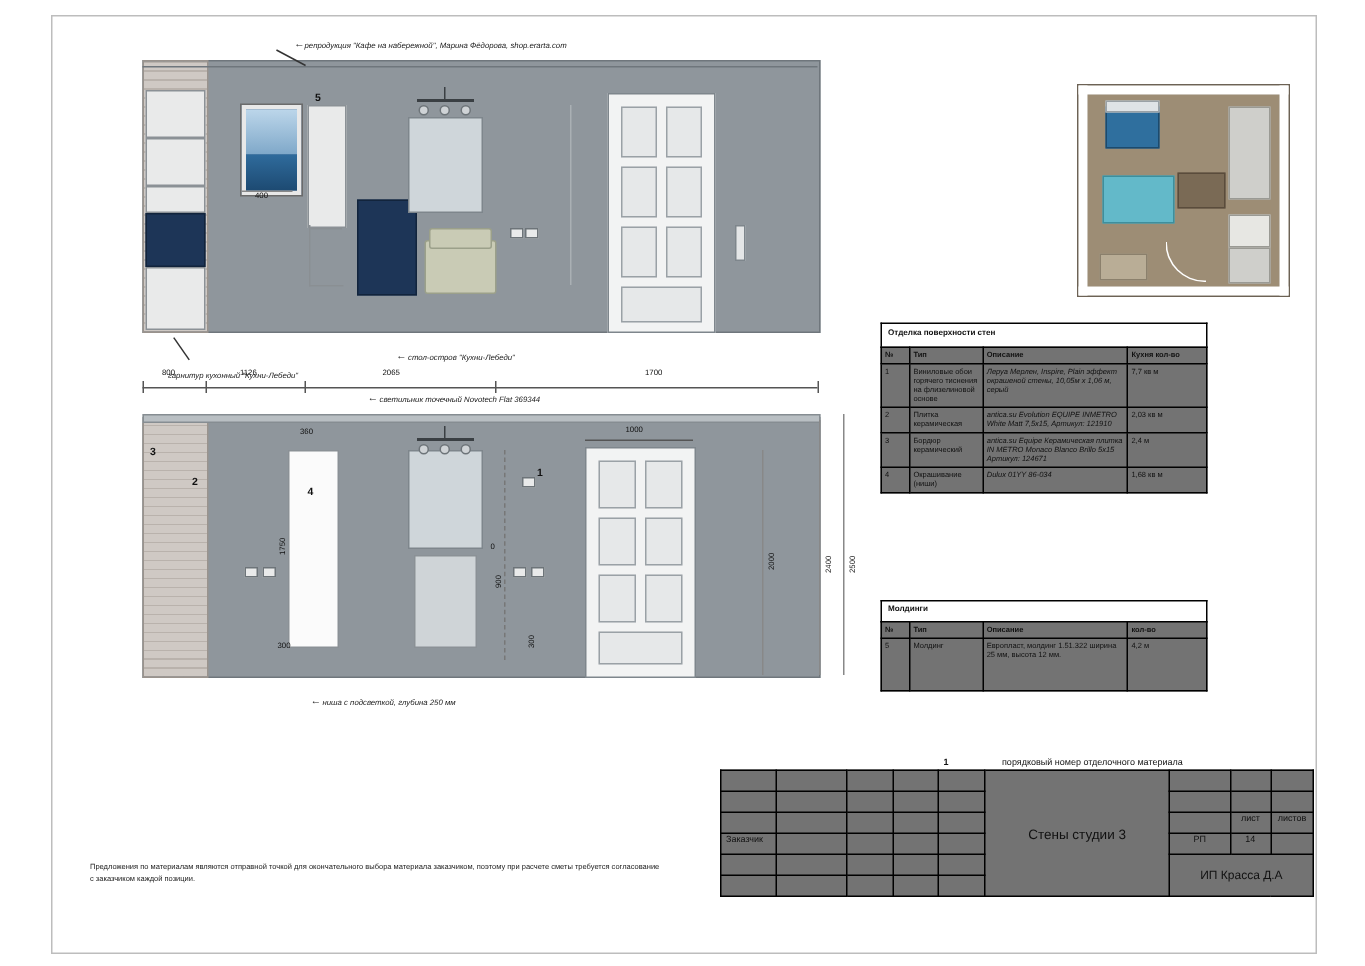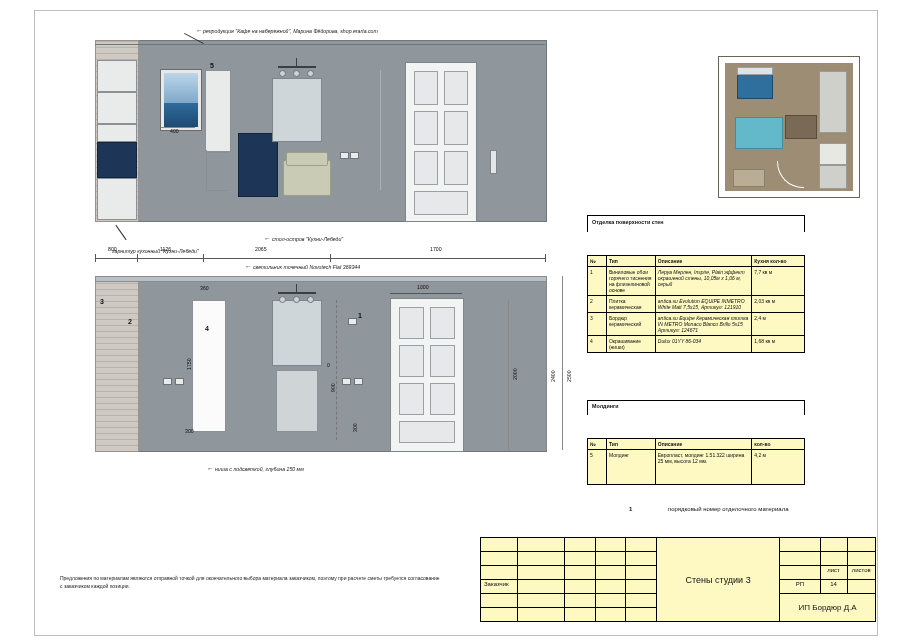--- a/index.html
+++ b/index.html
@@ -33,21 +33,21 @@
   .dimtxt{position:absolute;font-size:5.2px;color:#111;white-space:nowrap;}
   .dimtxt.rot{transform:rotate(-90deg);transform-origin:left top;}
   .numbox{position:absolute;font-size:7px;font-weight:bold;color:#111;}
   .tick{position:absolute;background:#555;}
   
   .plan{position:absolute;left:718px;top:56px;width:140px;height:140px;background:#8a7f6f;border:1px solid #6c6255;}
   .planfloor{position:absolute;background:#9d8d75;}
   .planwall{position:absolute;background:#ffffff;}
   .planobj{position:absolute;}
   
-  table{border-collapse:collapse;position:absolute;background:#fef9c3;margin-top:24px;}
+  table{border-collapse:collapse;position:absolute;background:#737373;}
   td,th{border:1px solid #000;font-size:5px;padding:2px 2px;vertical-align:top;color:#111;}
   th{font-weight:bold;text-align:left;}
   .tblA{left:587px;top:215px;width:218px;}
   .tblB{left:587px;top:400px;width:218px;}
   .tblC{left:480px;top:513px;width:396px;}
   .tblC td{height:11px;padding:1px 3px;font-size:6px;}
   .note{position:absolute;left:60px;top:575px;font-size:5px;color:#222;line-height:1.5;width:380px;}
   .legend{position:absolute;font-size:6px;color:#111;}
   .bold{font-weight:bold;}
   .ital{font-style:italic;}
@@ -321,21 +321,21 @@
         <td style="text-align:center;">РП</td>
         <td style="text-align:center;">14</td>
         <td></td>
       </tr>
       <tr>
         <td></td>
             <td></td>
             <td></td>
             <td></td>
             <td></td>
-        <td colspan="3" rowspan="2" style="text-align:center;vertical-align:middle;font-size:8px;">ИП Бордюр Д.А</td>
+        <td colspan="3" rowspan="2" style="text-align:center;vertical-align:middle;font-size:8px;">ИП Красса Д.А</td>
       </tr>
       <tr>
         <td></td>
             <td></td>
             <td></td>
             <td></td>
             <td></td>
       </tr>
     </tbody>
       </table>

